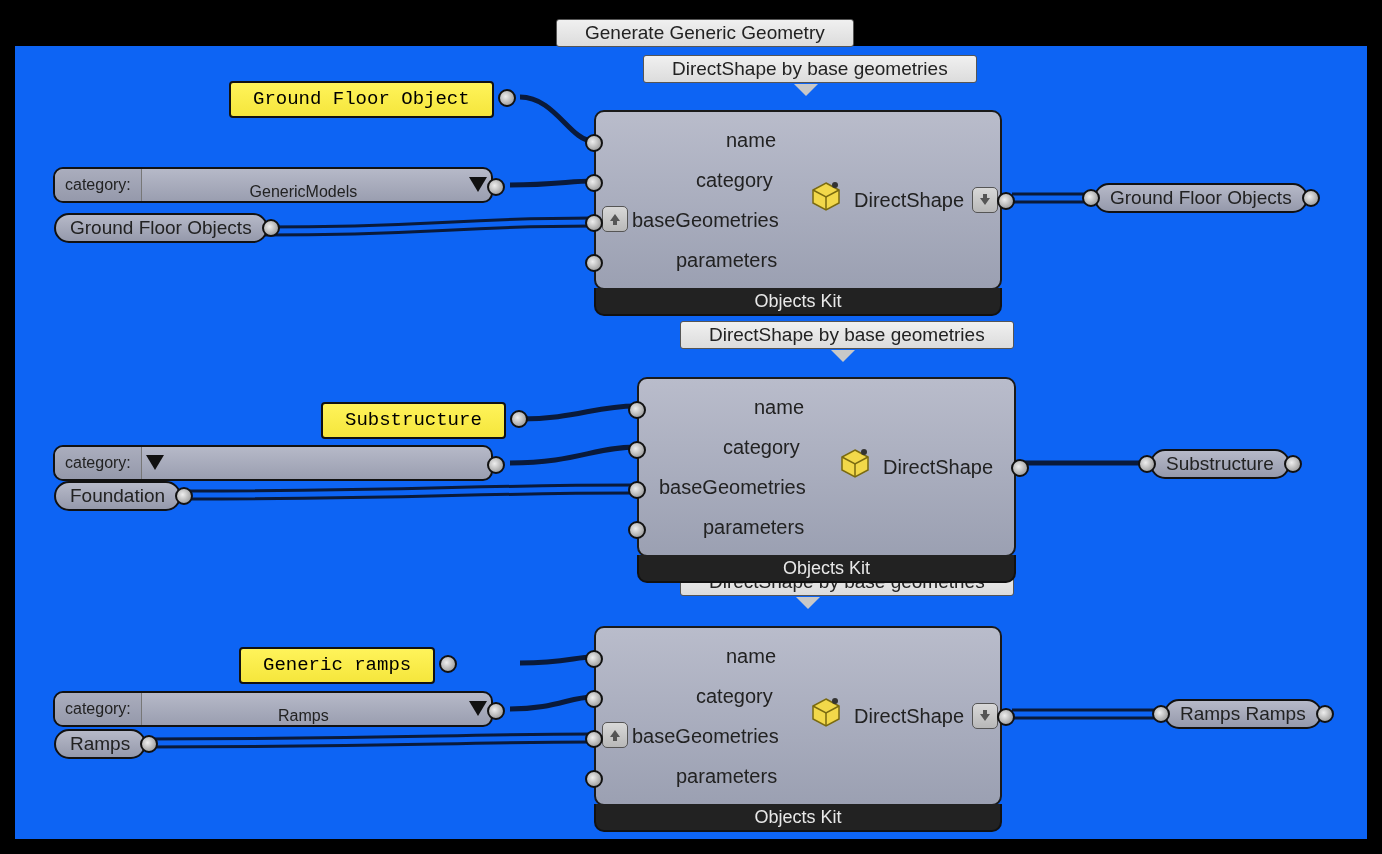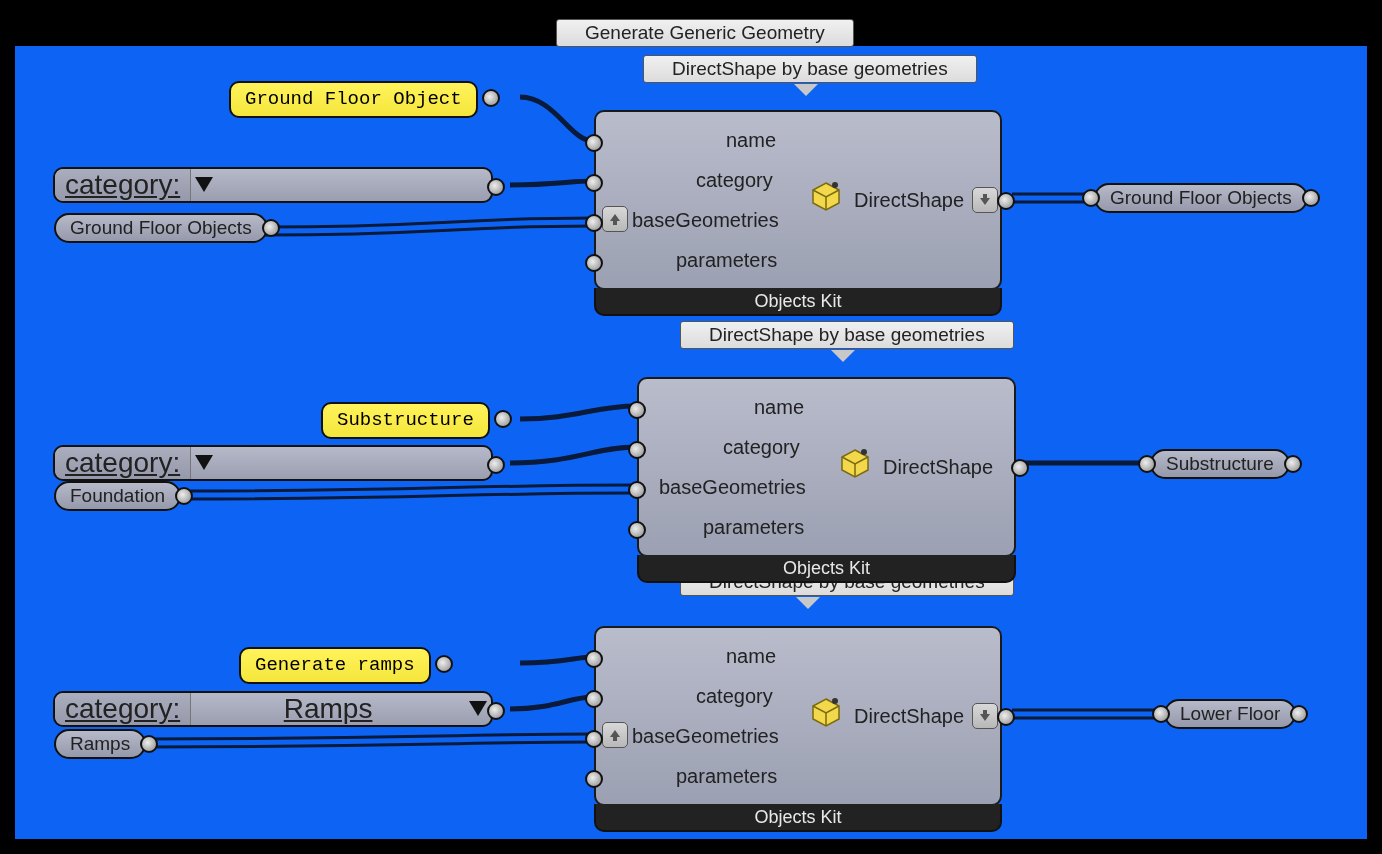--- a/index.html
+++ b/index.html
@@ -73,37 +73,36 @@
     position: absolute;
     width: 18px; height: 18px;
     background: radial-gradient(circle at 40% 40%, #eee, #888);
     border: 2px solid #111;
     border-radius: 50%;
   }
   .yellow-box {
     position: absolute;
     background: linear-gradient(#fff35a, #f5e63c);
     border: 2px solid #111;
-    border-radius: 10px;
+    border-radius: 4px;
     font-family: "Courier New", monospace;
     font-size: 19px;
     line-height: 1;
-    padding: 7px 14px;
+    padding: 7px 22px;
     color: #000;
   }
   .grey-input {
     position: absolute;
     background: linear-gradient(#b6b9c8, #9a9eb0);
     border: 2px solid #111;
     border-radius: 10px;
-    font-size: 28px;
+    font-size: 16px;
     color: #222;
     display: flex;
-    align-items: flex-start;
-    text-decoration: underline;
+    align-items: flex-end;
   }
   .grey-input .lbl {
     padding: 0 10px;
     border-right: 1px solid #777;
     height: 100%;
     display: flex;
     align-items: center;
     background: linear-gradient(#aaadbd, #9599ab);
     border-radius: 9px 0 0 9px;
   }
@@ -278,20 +277,21 @@
   <div class="port" style="left:-11px; top:142px;"></div>
   <div class="port" style="left:401px; top:80px;"></div>
 </div>
 
 <div class="yellow-box" style="left:229px; top:81px;">
   <span>Ground Floor Object</span>
   <div class="port" style="right:-24px; top:6px;"></div>
 </div>
 <div class="grey-input" style="left:53px; top:167px; width:440px; height:36px;">
   <span class="lbl">category:</span>
+  <span class="val">GenericModels</span>
   <span class="tri">
       <svg width="20" height="18" viewBox="0 0 20 18">
         <polygon points="1,1 19,1 10,16" fill="#111"></polygon>
       </svg>
     </span>
   <div class="port" style="right:-14px; top:9px;"></div>
 </div>
 <div class="pill" style="left:54px; top:213px;">
   <span>Ground Floor Objects</span>
   <div class="port" style="right:-14px; top:4px;"></div>
@@ -309,21 +309,21 @@
       </svg>
     </span>
   <div class="port" style="right:-14px; top:9px;"></div>
 </div>
 <div class="pill" style="left:54px; top:481px;">
   <span>Foundation</span>
   <div class="port" style="right:-14px; top:4px;"></div>
 </div>
 
 <div class="yellow-box" style="left:239px; top:647px;">
-  <span>Generate ramps</span>
+  <span>Generic ramps</span>
   <div class="port" style="right:-24px; top:6px;"></div>
 </div>
 <div class="grey-input" style="left:53px; top:691px; width:440px; height:36px;">
   <span class="lbl">category:</span>
   <span class="val">Ramps</span>
   <span class="tri">
       <svg width="20" height="18" viewBox="0 0 20 18">
         <polygon points="1,1 19,1 10,16" fill="#111"></polygon>
       </svg>
     </span>
@@ -338,16 +338,16 @@
   <span>Ground Floor Objects</span>
   <div class="port" style="left:-14px; top:4px;"></div>
   <div class="port" style="right:-14px; top:4px;"></div>
 </div>
 <div class="pill" style="left:1150px; top:449px;">
   <span>Substructure</span>
   <div class="port" style="left:-14px; top:4px;"></div>
   <div class="port" style="right:-14px; top:4px;"></div>
 </div>
 <div class="pill" style="left:1164px; top:699px;">
-  <span>Lower Floor</span>
+  <span>Ramps Ramps</span>
   <div class="port" style="left:-14px; top:4px;"></div>
   <div class="port" style="right:-14px; top:4px;"></div>
 </div>
 
 </body></html>

